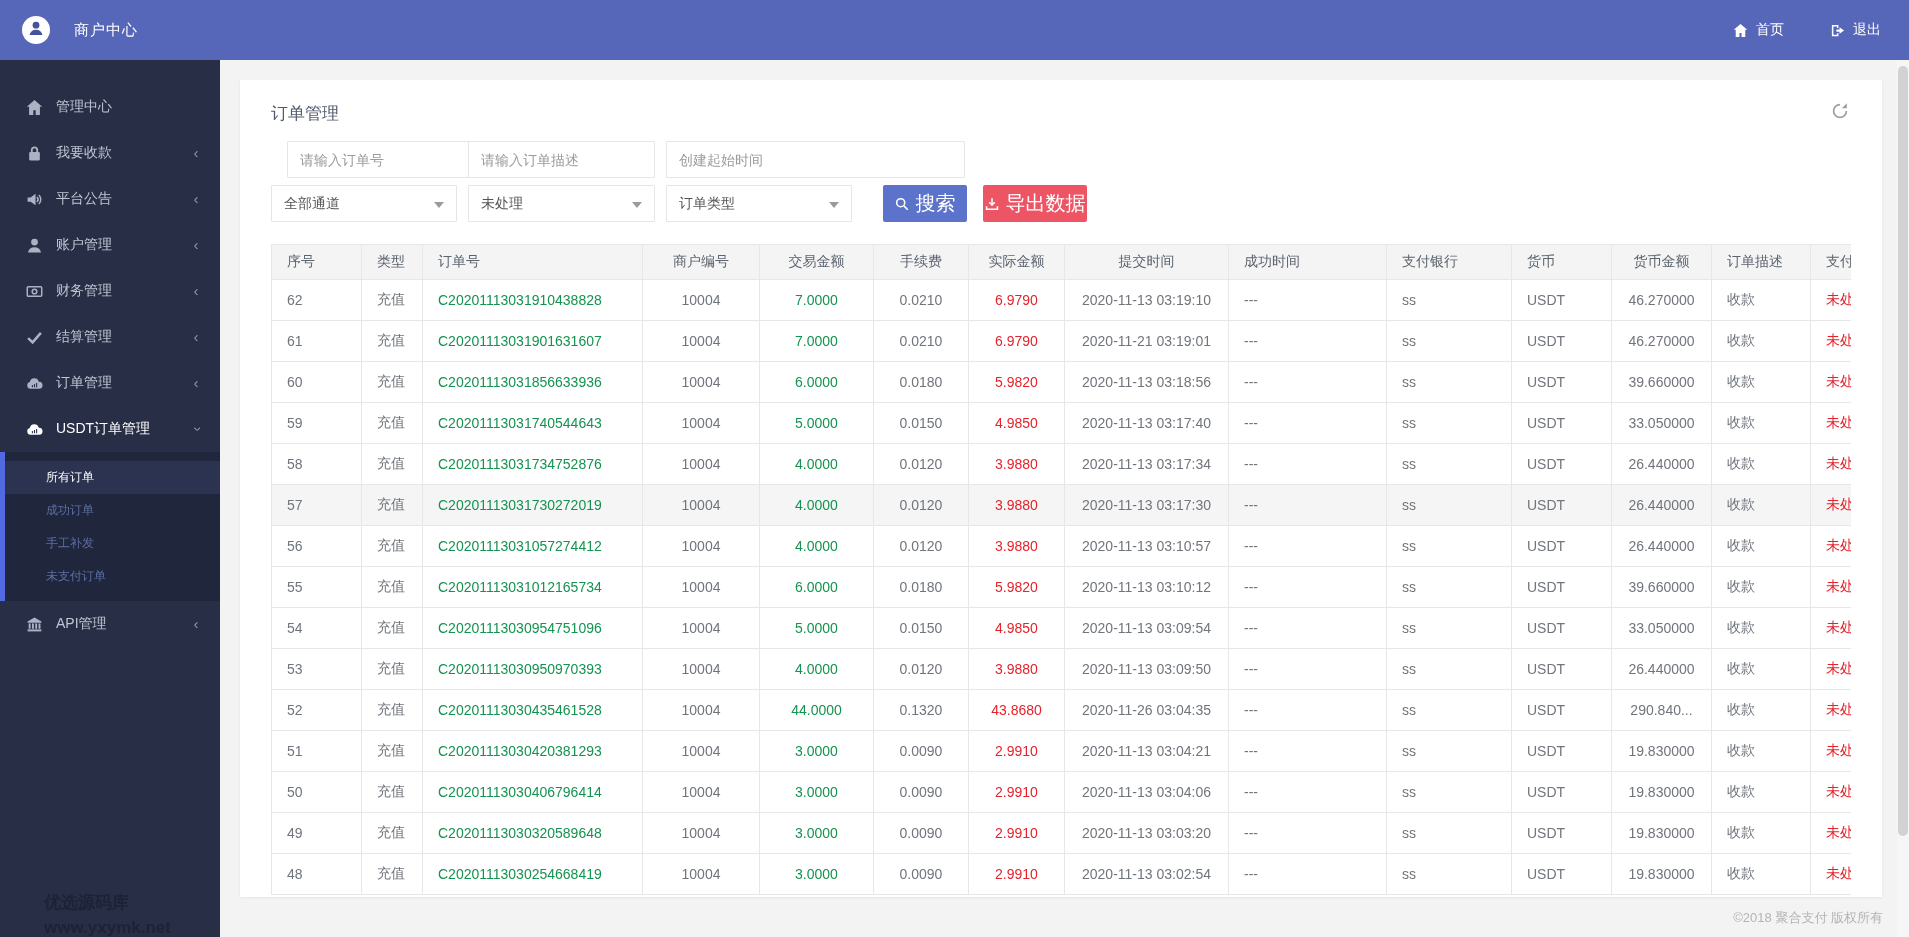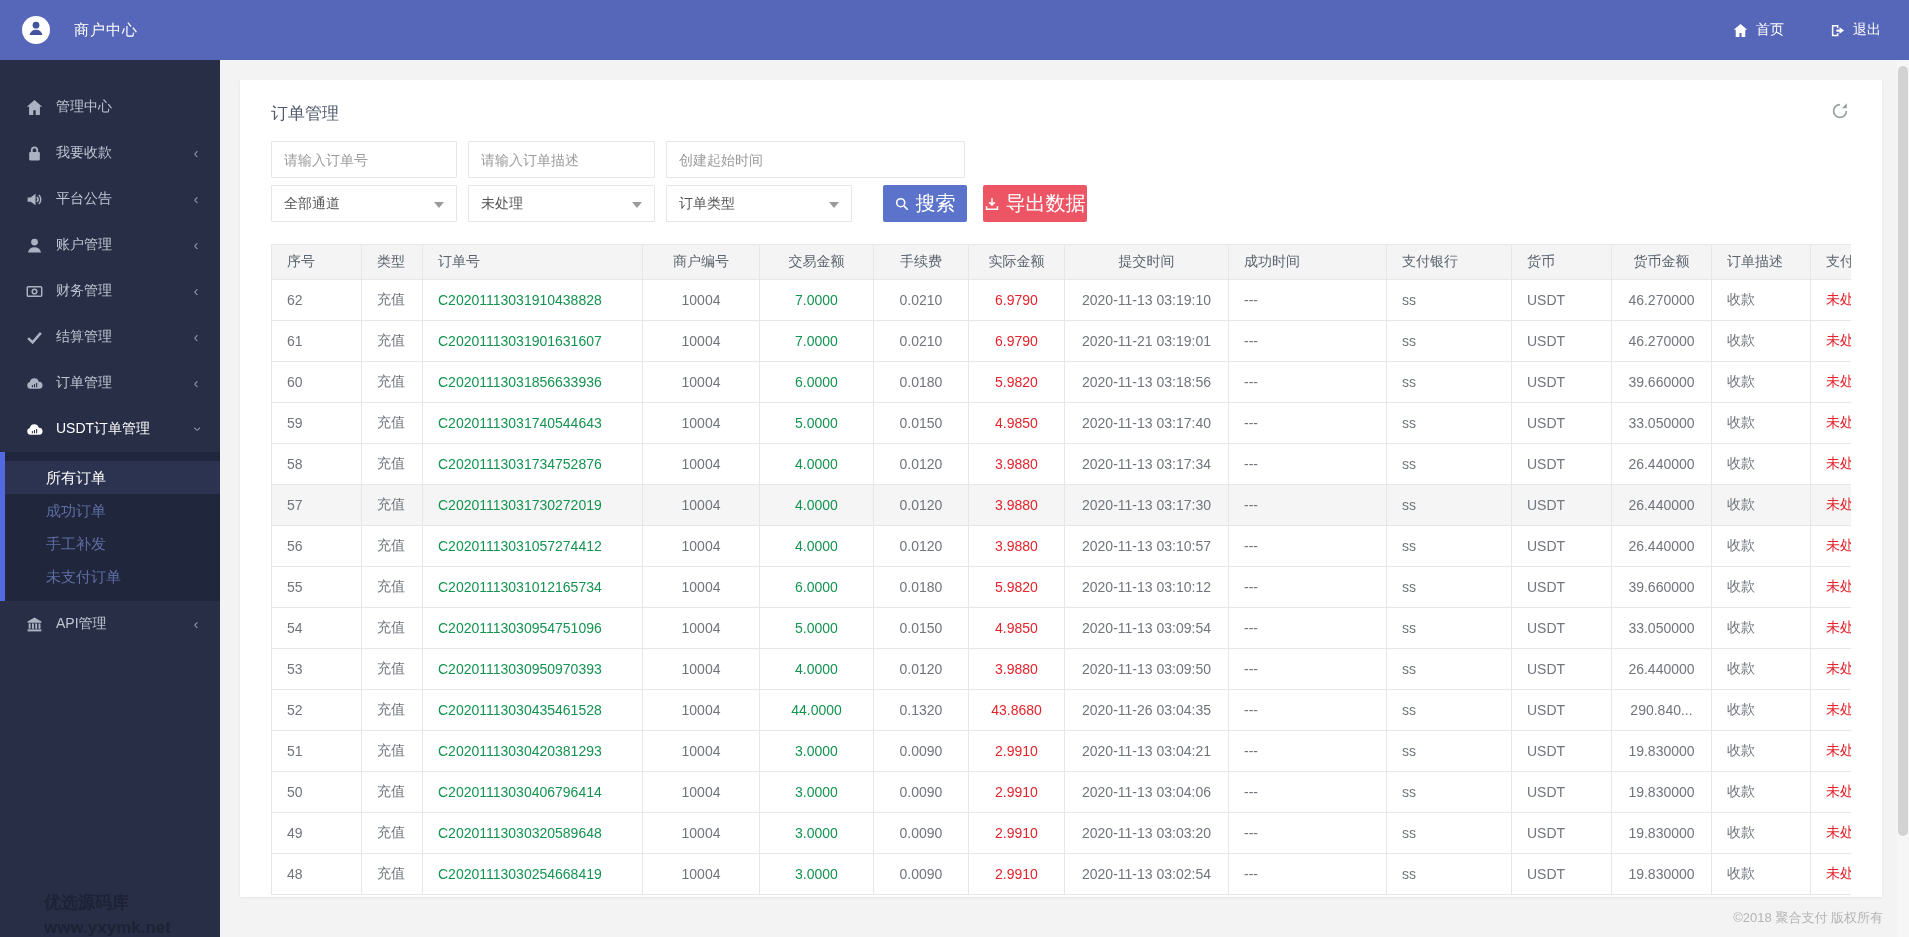--- a/index.html
+++ b/index.html
@@ -24,21 +24,21 @@
   .menu-item { position:relative; height:46px; display:flex; align-items:center;
     padding-left:26px; cursor:pointer; color:#bec5d3; font-size:14px; }
   .menu-item .mi-icon { width:17px; height:17px; margin-right:13px; color:#aab2c3; }
   .menu-item .mi-icon svg { width:17px; height:17px; display:block; }
   .menu-item.active { color:#ffffff; }
   .menu-item.active .mi-icon { color:#ffffff; }
   .chev { position:absolute; right:18px; top:50%; margin-top:-9px; width:12px; height:18px;
     color:#8d96ad; font-size:15px; line-height:18px; text-align:center; display:inline-block; }
   .chev.down { transform:rotate(-90deg); }
   .submenu { background:#20263c; border-left:5px solid #5269e2; padding:9px 0 8px 0; }
-  .submenu-item { height:33px; line-height:33px; padding-left:41px; font-size:15px;
+  .submenu-item { height:33px; line-height:33px; padding-left:41px; font-size:12px;
     color:#5e6ea3; cursor:pointer; }
   .submenu-item.active { color:#ffffff; background:#2b3350; }
   .watermark { position:absolute; left:44px; top:830px; font-size:17px; font-weight:bold;
     color:#1d2236; line-height:25px; }
 
   
   .card { position:absolute; left:240px; top:80px; width:1642px; height:817px;
     background:#ffffff; box-shadow:0 1px 3px rgba(0,0,0,.06); }
   .card-title { position:absolute; left:31px; top:22px; font-size:17px; color:#515a6c; }
   .refresh { position:absolute; right:33px; top:22px; width:18px; height:18px;
@@ -225,21 +225,21 @@
 
 <div class="card">
   <div class="card-title">订单管理</div>
   <span class="refresh">
     <svg viewBox="0 0 18 18" fill="none">
         <path d="M9 2.6a6.4 6.4 0 1 0 6.4 6.4" stroke="#9aa0a6" stroke-width="1.7"></path>
         <path d="M15.8 1.2v5h-5z" fill="#9aa0a6"></path>
       </svg>
   </span>
 
-  <input class="f-input row1" style="left: 31px; width: 186px;" placeholder="请输入订单号">
+  <input class="f-input row1" style="left: 47px; width: 186px;" placeholder="请输入订单号">
   <input class="f-input row1" style="left: 228px; width: 187px;" placeholder="请输入订单描述">
   <input class="f-input row1" style="left: 426px; width: 299px;" placeholder="创建起始时间">
 
   <div class="f-select row2" style="left:31px;width:186px">
     <span>全部通道</span>
     <span class="caret"></span>
   </div>
   <div class="f-select row2" style="left:228px;width:187px">
     <span>未处理</span>
     <span class="caret"></span>

